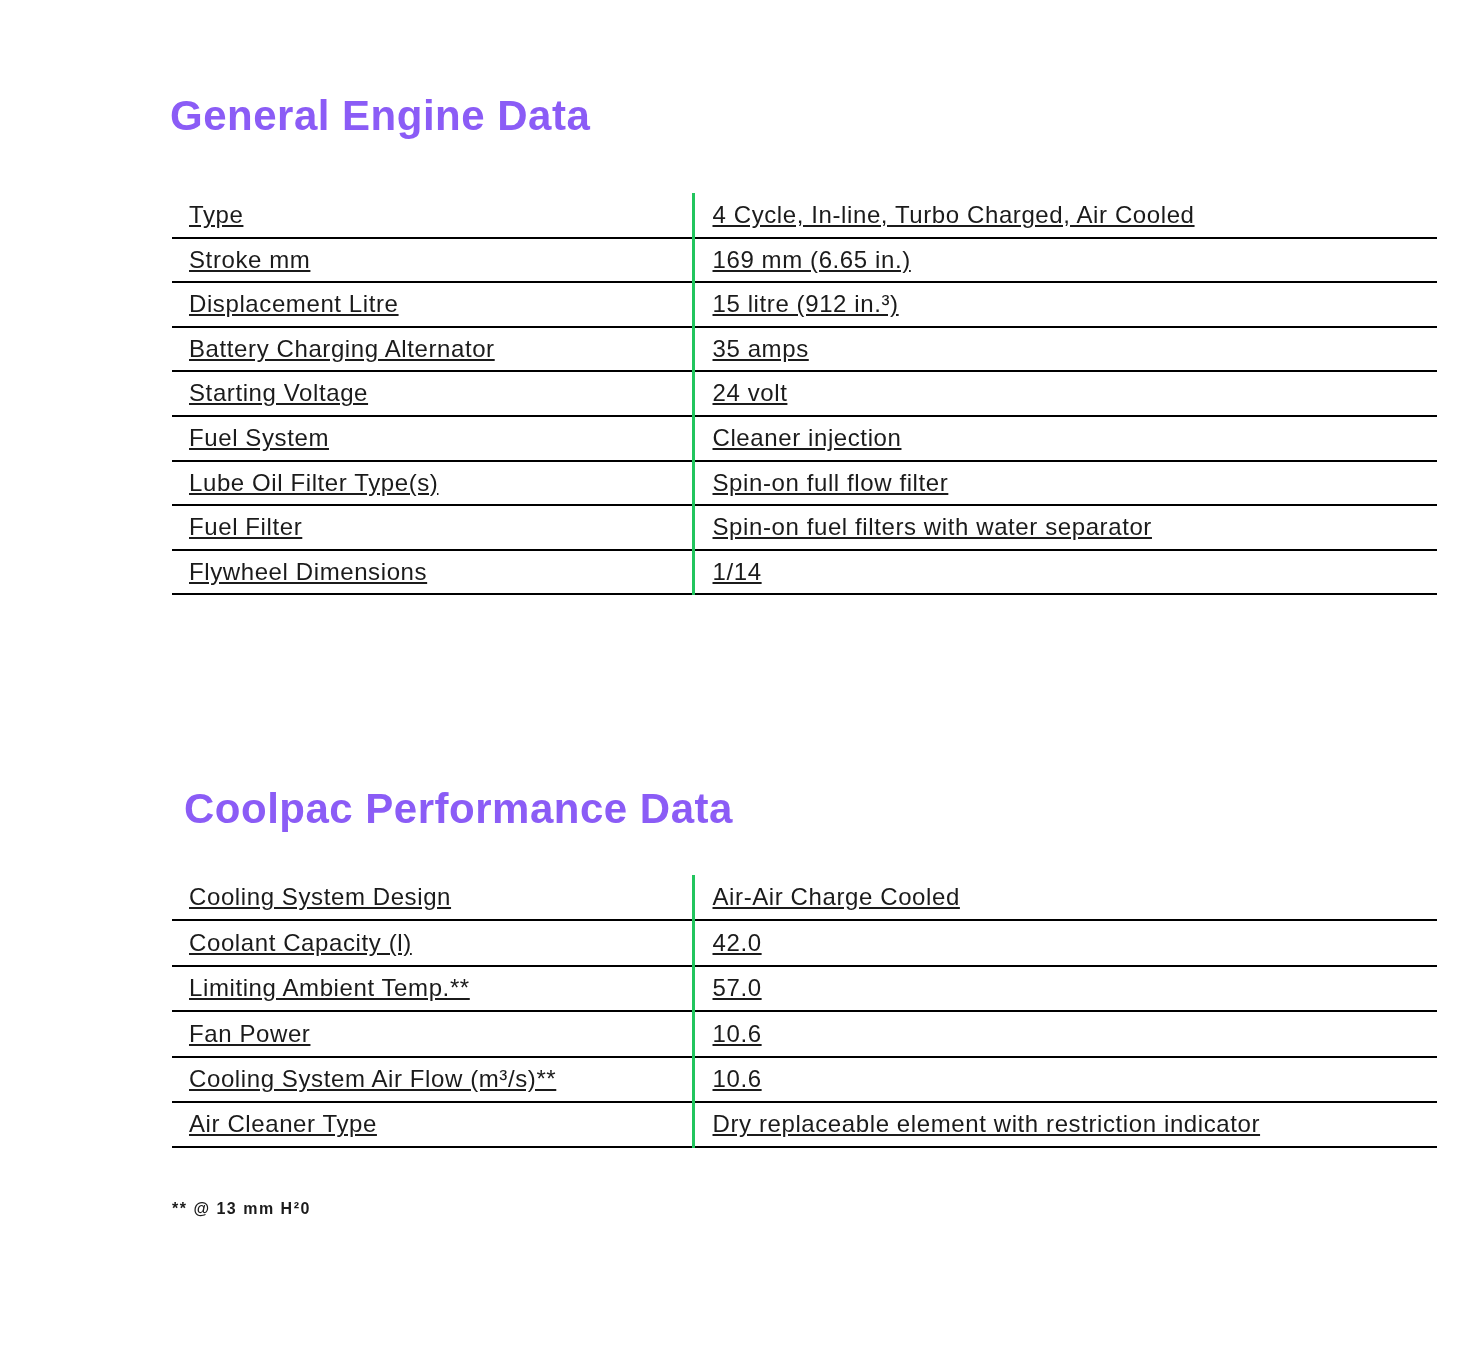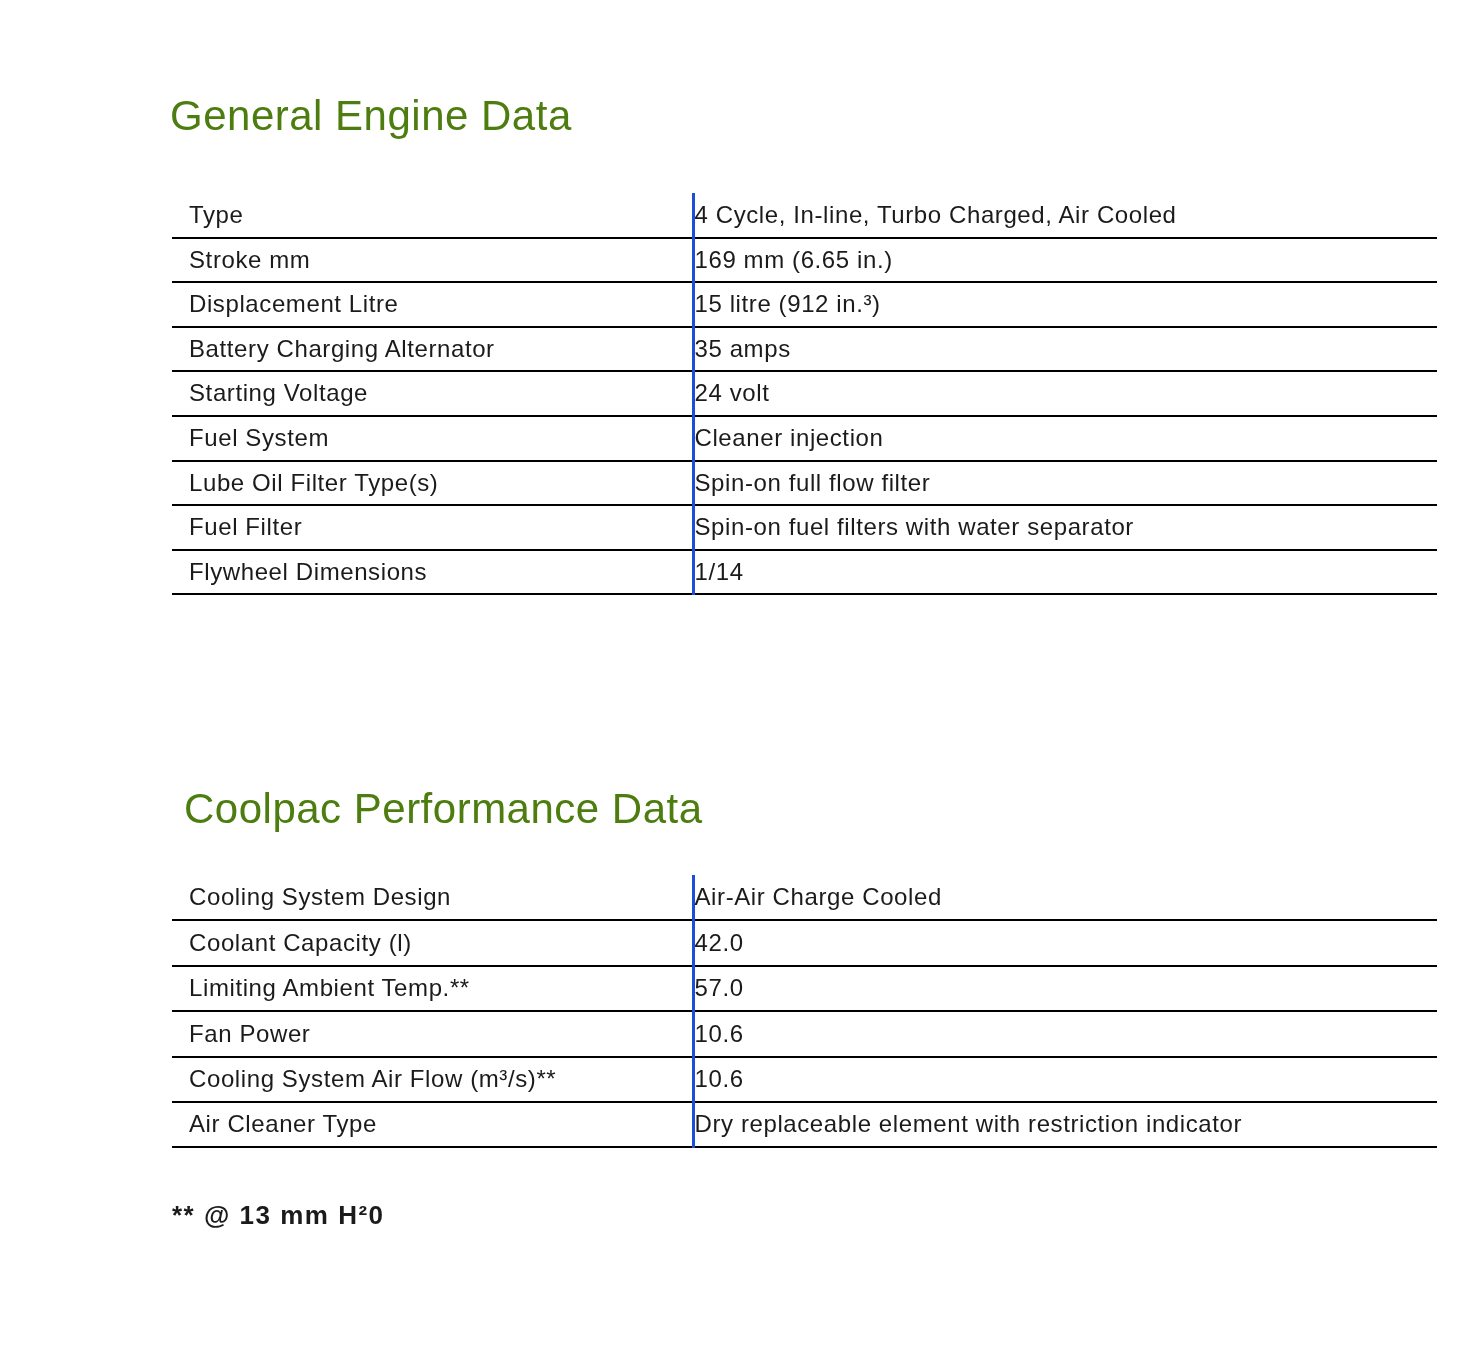--- a/index.html
+++ b/index.html
@@ -4,47 +4,47 @@
 <style>
   * { margin:0; padding:0; box-sizing:border-box; }
   html, body { background:#ffffff; }
   body {
     width:1477px; height:1372px; position:relative; overflow:hidden;
     font-family:"Liberation Sans","DejaVu Sans",sans-serif;
     color:#1b1b1b;
   }
   .section-title {
     position:absolute;
-    font-size:42px; font-weight:400; letter-spacing:0.5px;
-    color:#4d7c0f; white-space:nowrap; line-height:1.1;
+    font-size:42px; font-weight:700; letter-spacing:0.5px;
+    color:#8b5cf6; white-space:nowrap; line-height:1.1;
   }
   #title-general { left:170px; top:93px; }
   #title-coolpac { left:184px; top:786px; }
 
   table.spec {
     position:absolute; border-collapse:collapse; table-layout:fixed;
     width:1265px;
   }
   #table-general { left:172px; top:193px; }
   #table-coolpac { left:172px; top:875px; }
 
   table.spec td {
     border-bottom:2px solid #000;
     font-size:24px; letter-spacing:0.6px; white-space:nowrap;
-    vertical-align:middle; overflow:visible; line-height:1.1;
+    vertical-align:middle; overflow:visible; line-height:1.1;text-decoration:underline;
   }
   #table-general td { height:44.6px; }
   #table-coolpac td { height:45.4px; }
 
   td.spec-label { width:521px; padding-left:17px; }
-  td.spec-value { border-left:3px solid #1d4ed8; }
+  td.spec-value { border-left:3px solid #22c55e; padding-left:18px; }
 
   .footnote {
     position:absolute; left:172px; top:1200px;
-    font-size:26px; font-weight:700; letter-spacing:1.5px;
+    font-size:16px; font-weight:700; letter-spacing:1.5px;
     white-space:nowrap;
   }
 </style>
 </head>
 <body>
 
 <h1 class="section-title" id="title-general">General Engine Data</h1>
 
 <table class="spec" id="table-general">
   <tbody>

